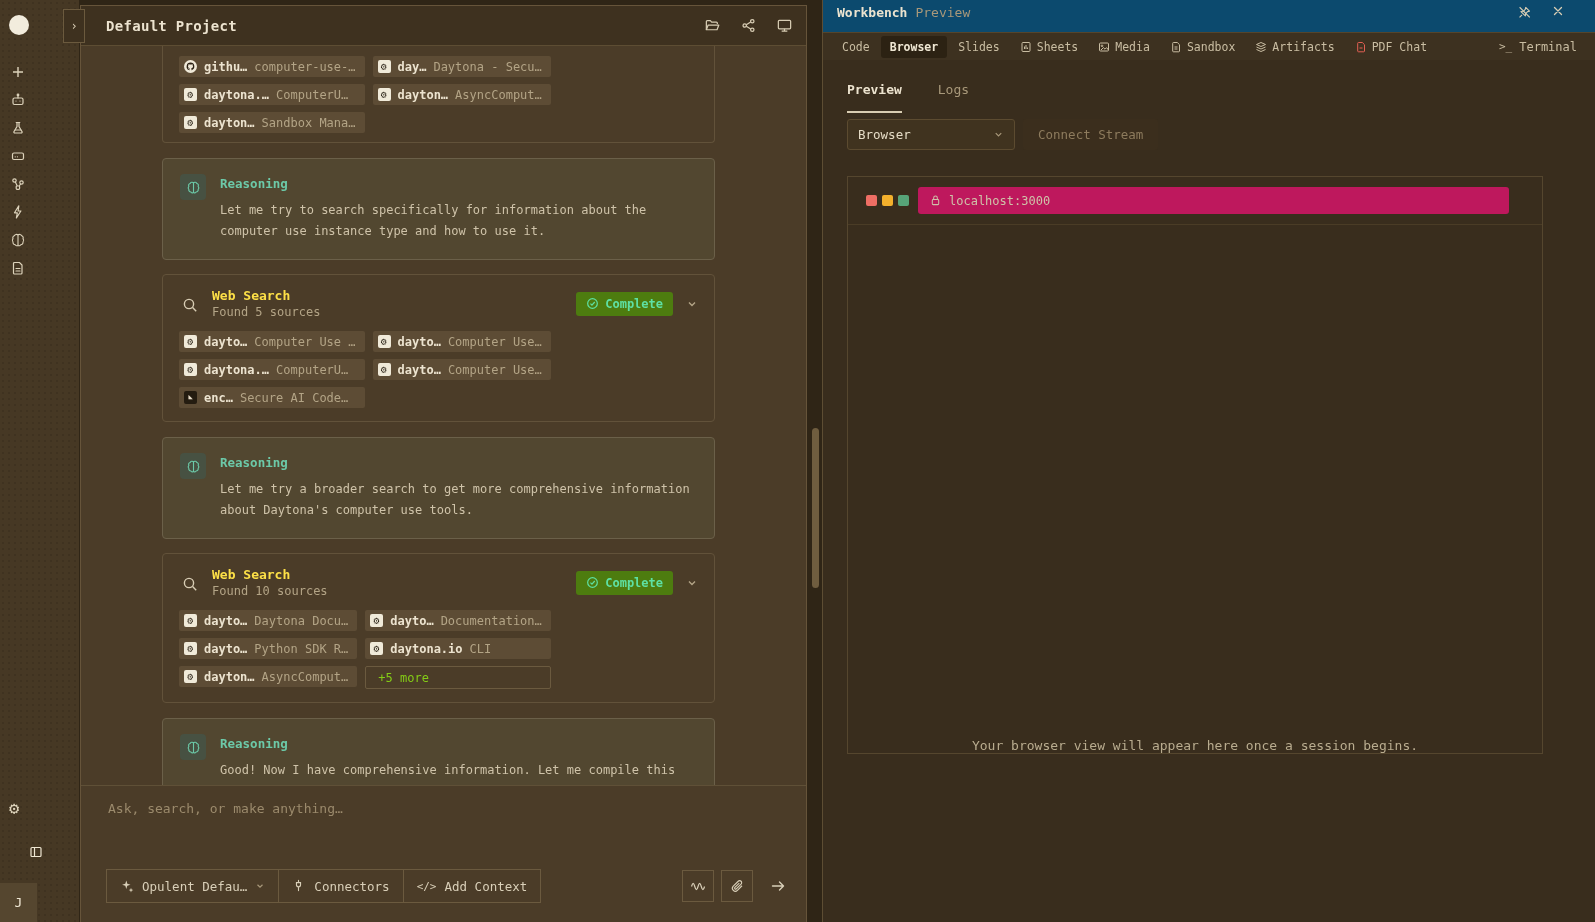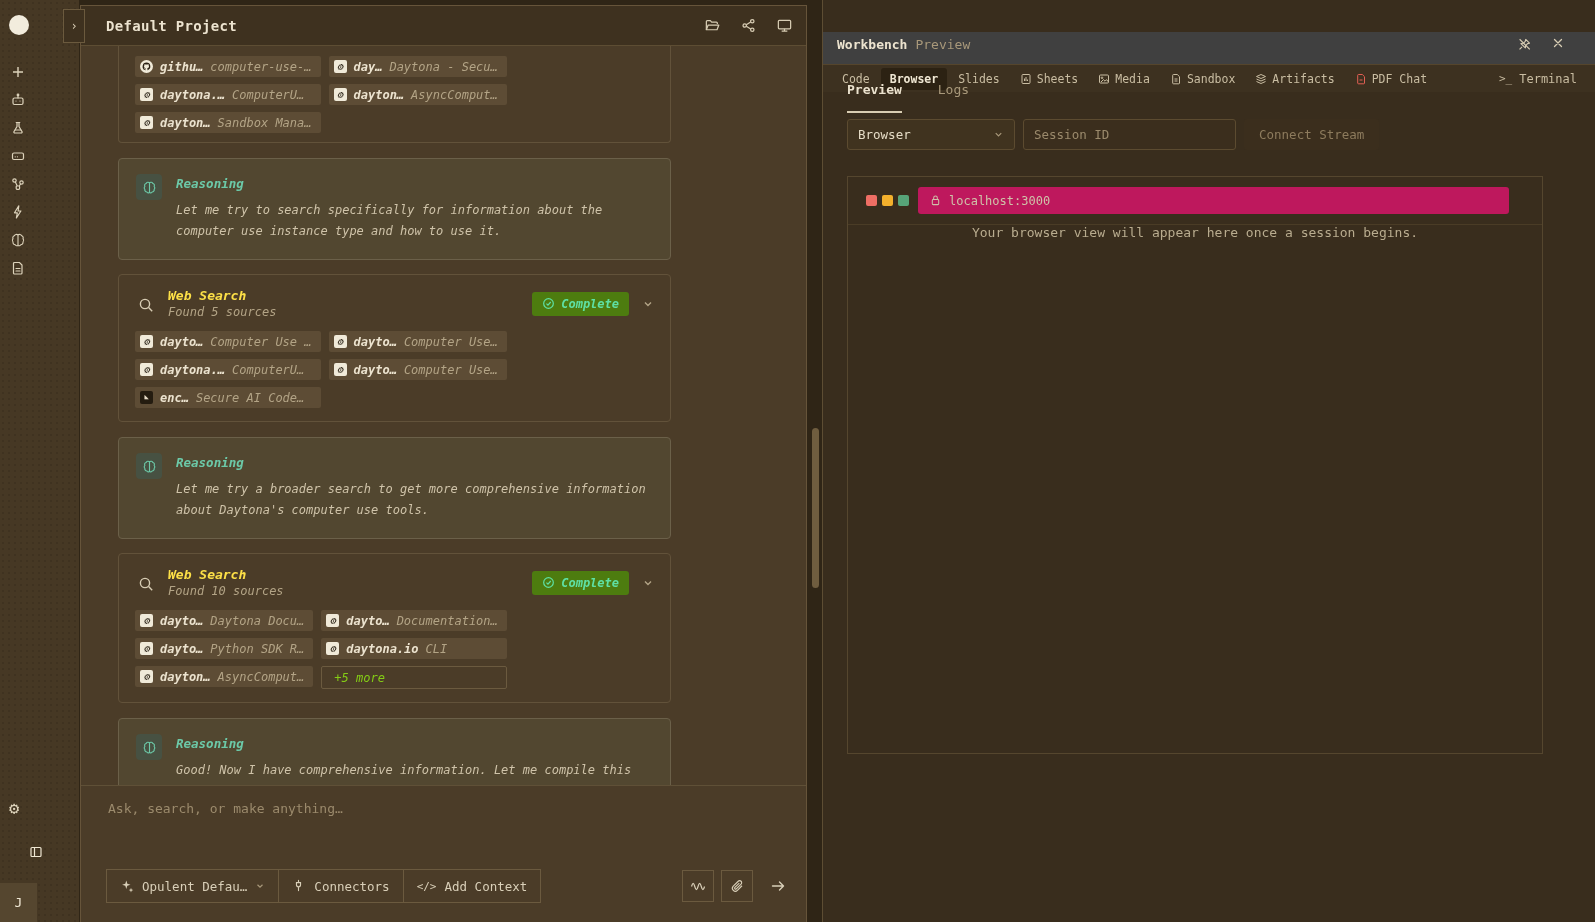--- a/index.html
+++ b/index.html
@@ -40,21 +40,21 @@
     background:#4b3c28;border:1px solid #66543a;border-bottom:none;box-sizing:border-box;
   }
   .chat-header{
     height:40px;background:#3e311f;border-bottom:1px solid #5d4d33;
     display:flex;align-items:center;padding:0 13px 0 25px;box-sizing:border-box;
   }
   .chat-title{font-size:14px;font-weight:bold;color:#ece3cf;letter-spacing:.3px;}
   .chat-header-icons{margin-left:auto;display:flex;gap:19px;align-items:center;}
   .hd-ic{width:17px;height:17px;color:#d8cdb4;cursor:pointer;}
 
-  .chat-scroll{position:absolute;left:0;right:0;top:40px;bottom:137px;overflow:hidden;padding-left:37px;box-sizing:border-box;font-style:italic;}
+  .chat-scroll{position:absolute;left:0;right:0;top:40px;bottom:137px;overflow:hidden;padding-left:81px;box-sizing:border-box;}
 
   .card{width:553px;box-sizing:border-box;border:1px solid #62523a;border-radius:4px;margin-bottom:14px;}
   .card-top{border-top:none;border-radius:0 0 4px 4px;padding:1px 16px 9px;}
   .card-search{padding:13px 16px 13px 16px;background:transparent;}
   .card-reason{background:#524730;border-color:#6b6049;padding:15px 17px 18px;margin-top:15px;}
 
   .reason-row{display:flex;}
   .reason-ic{
     flex:none;width:26px;height:26px;border-radius:4px;background:#475142;
     display:flex;align-items:center;justify-content:center;color:#6cc9a8;margin-right:14px;
@@ -116,21 +116,21 @@
   .send{width:28px;height:28px;border:none;background:transparent;color:#d9cfb8;display:flex;align-items:center;justify-content:center;cursor:pointer;margin-left:4px;}
 
   
   .scroll-thumb{position:absolute;left:812px;top:428px;width:7px;height:160px;border-radius:4px;background:#6f5d3f;cursor:pointer;}
 
   
   .workbench{
     position:absolute;left:822px;top:0;width:773px;height:922px;box-sizing:border-box;
     background:#392d1d;border-left:1px solid #5d4d33;
   }
-  .wb-header{height:33px;background:#404040;border-bottom:1px solid #55452c;display:flex;align-items:center;padding:0 28px 8px 14px;box-sizing:border-box;margin-top:32px;}
+  .wb-header{height:33px;background:#0c4a6e;border-bottom:1px solid #55452c;display:flex;align-items:center;padding:0 28px 8px 14px;box-sizing:border-box;}
   .wb-title-b{font-size:13px;font-weight:bold;color:#ece3cf;}
   .wb-title-s{font-size:13px;color:#a8987a;margin-left:8px;}
   .wb-header-icons{margin-left:auto;display:flex;gap:20px;align-items:center;color:#d8cdb4;}
   .wb-hic{width:15px;height:15px;cursor:pointer;}
 
   .wb-tabs{height:27px;background:#3d3120;display:flex;align-items:center;padding-left:10px;gap:2px;box-sizing:border-box;}
   .wb-tab{
     display:inline-flex;align-items:center;gap:5px;padding:4px 9px;border-radius:3px;
     font-size:11.5px;color:#c9bda2;cursor:pointer;white-space:nowrap;
   }
@@ -162,21 +162,21 @@
   .lights{display:flex;gap:5px;}
   .light{width:11px;height:11px;border-radius:2px;}
   .light.red{background:#ee6e64;}
   .light.yellow{background:#f3b02c;}
   .light.green{background:#57a478;}
   .urlbar{
     flex:1;margin-left:9px;height:27px;background:#be185d;border-radius:3px;
     display:flex;align-items:center;gap:8px;padding:0 12px;color:#cfc3a9;font-size:12px;
   }
   .lock{width:11px;height:13px;color:#cfc3a9;}
-  .frame-body{height:528px;display:flex;align-items:flex-start;justify-content:center;}
+  .frame-body{height:528px;display:flex;align-items:flex-end;justify-content:center;}
   .frame-msg{font-size:13px;color:#b9ac8f;}
 </style>
 </head>
 <body>
 
 <div class="sidebar">
   <div class="sb-logo"></div>
   <div class="sb-col">
     <div class="sb-ic">
         <span class="sb-ic">
@@ -632,21 +632,20 @@
     </div>
     <div class="wb-controls">
       <div class="wb-select">
         <span>Browser</span>
         <span class="mini-chev">
             <svg viewBox="0 0 12 12" width="11" height="11" fill="none" stroke="currentColor" stroke-width="1.3">
               <path d="M3 4.5l3 3 3-3"></path>
             </svg>
           </span>
       </div>
-      <input class="wb-session" placeholder="Session ID" style="">
       <button class="wb-connect">Connect Stream</button>
     </div>
 
     <div class="frame">
       <div class="frame-chrome">
         <span class="lights">
           <span class="light red"></span>
           <span class="light yellow"></span>
           <span class="light green"></span>
         </span>

